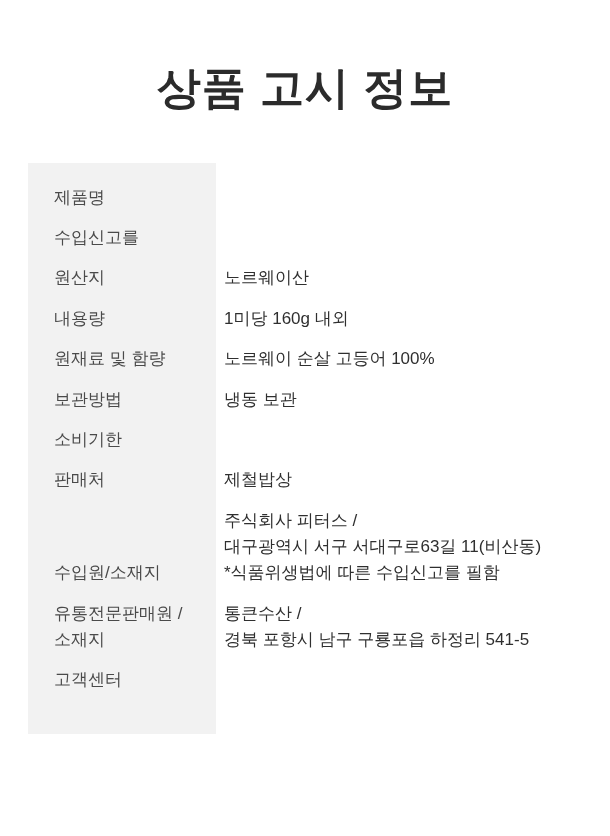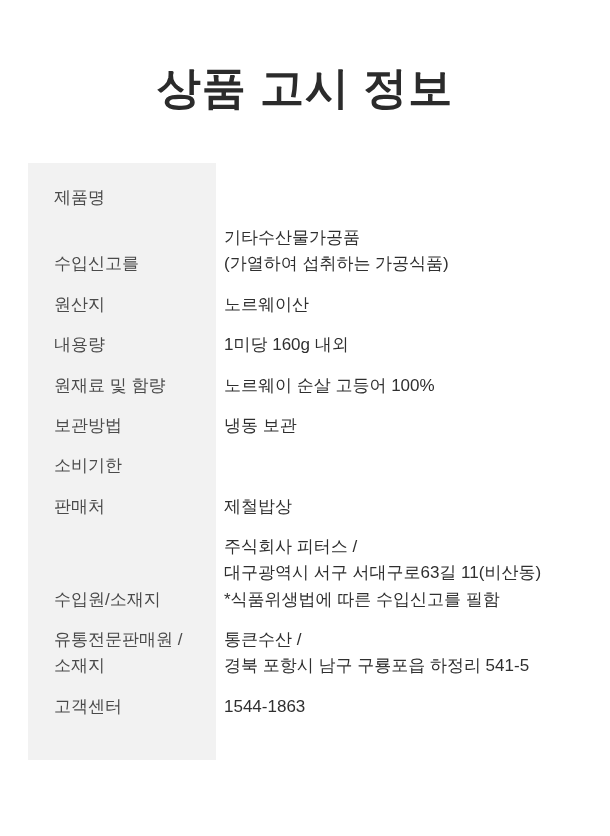--- a/index.html
+++ b/index.html
@@ -85,22 +85,20 @@
   <div class="info-block">
     <div class="label-band"></div>
     <div class="rows">
 
       <div class="row">
         <div class="label">제품명</div>
       </div>
 
       <div class="row">
         <div class="label">수입신고를</div>
-        <div class="value">기타수산물가공품
-(가열하여 섭취하는 가공식품)</div>
       </div>
 
       <div class="row gap-above">
         <div class="label">원산지</div>
         <div class="value">노르웨이산</div>
       </div>
 
       <div class="row">
         <div class="label">내용량</div>
         <div class="value">1미당 160g 내외</div>
@@ -134,18 +132,17 @@
 
       <div class="row gap-above">
         <div class="label">유통전문판매원 /
 소재지</div>
         <div class="value">통큰수산 /
 경북 포항시 남구 구룡포읍 하정리 541-5</div>
       </div>
 
       <div class="row">
         <div class="label">고객센터</div>
-        <div class="value">1544-1863</div>
       </div>
 
     </div>
   </div>
 </div>
 
 </body></html>

